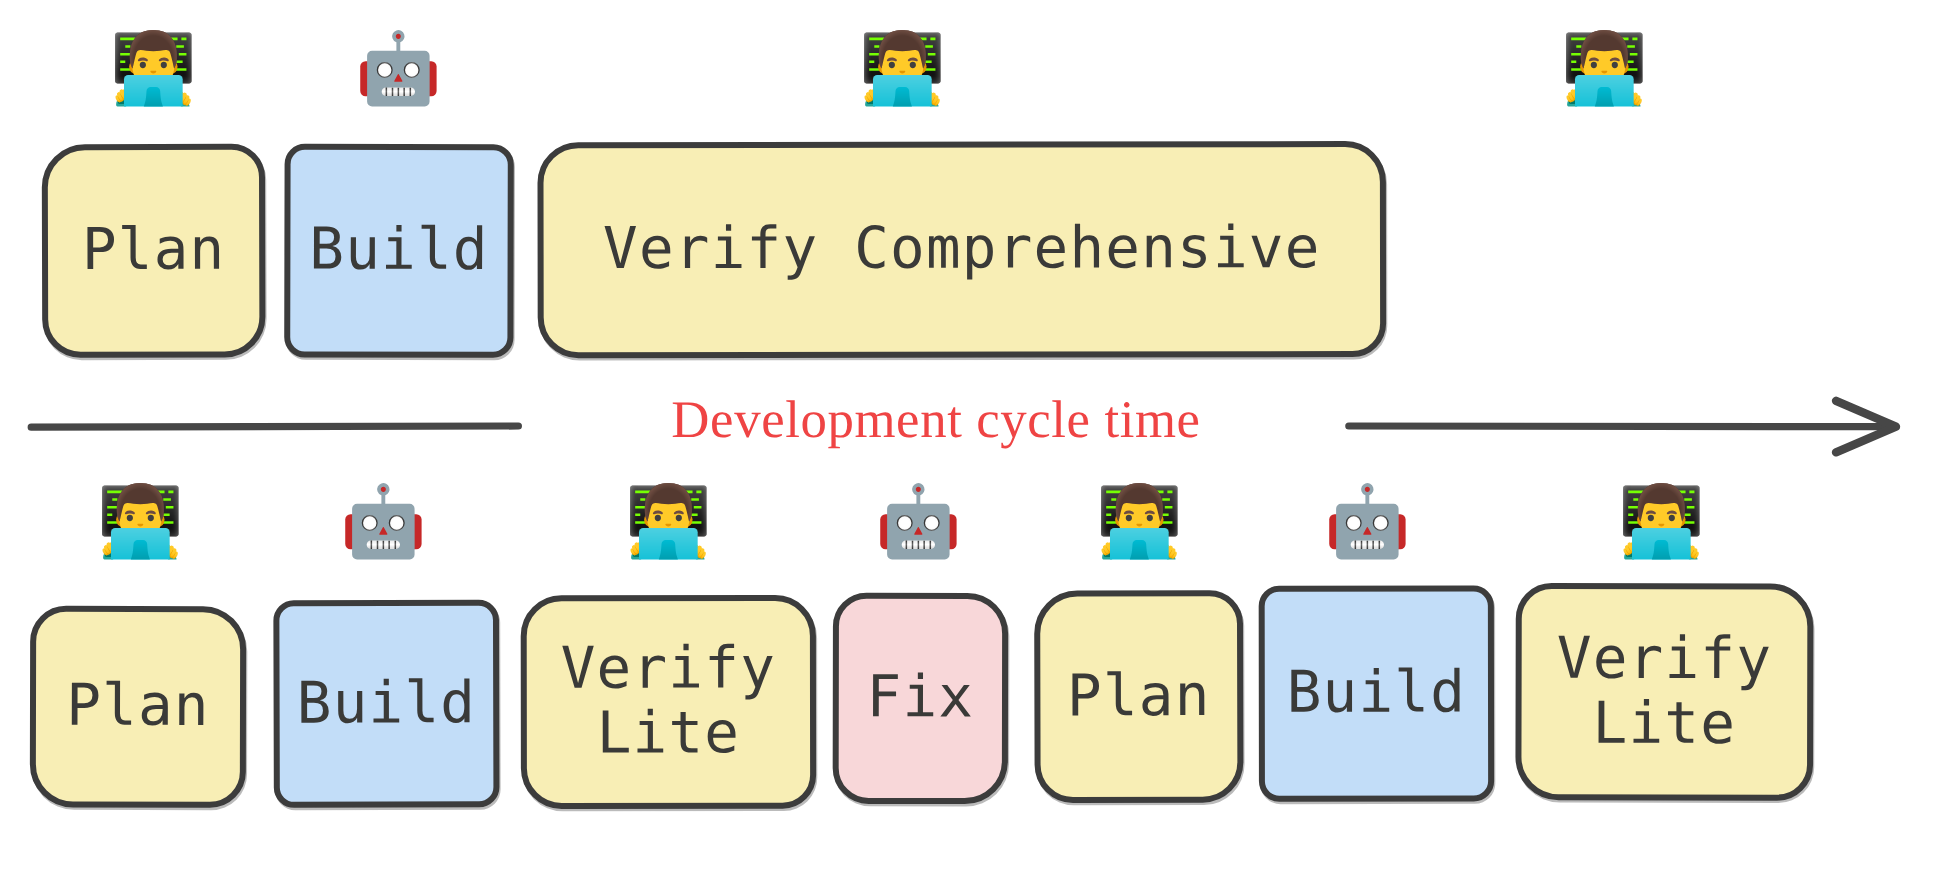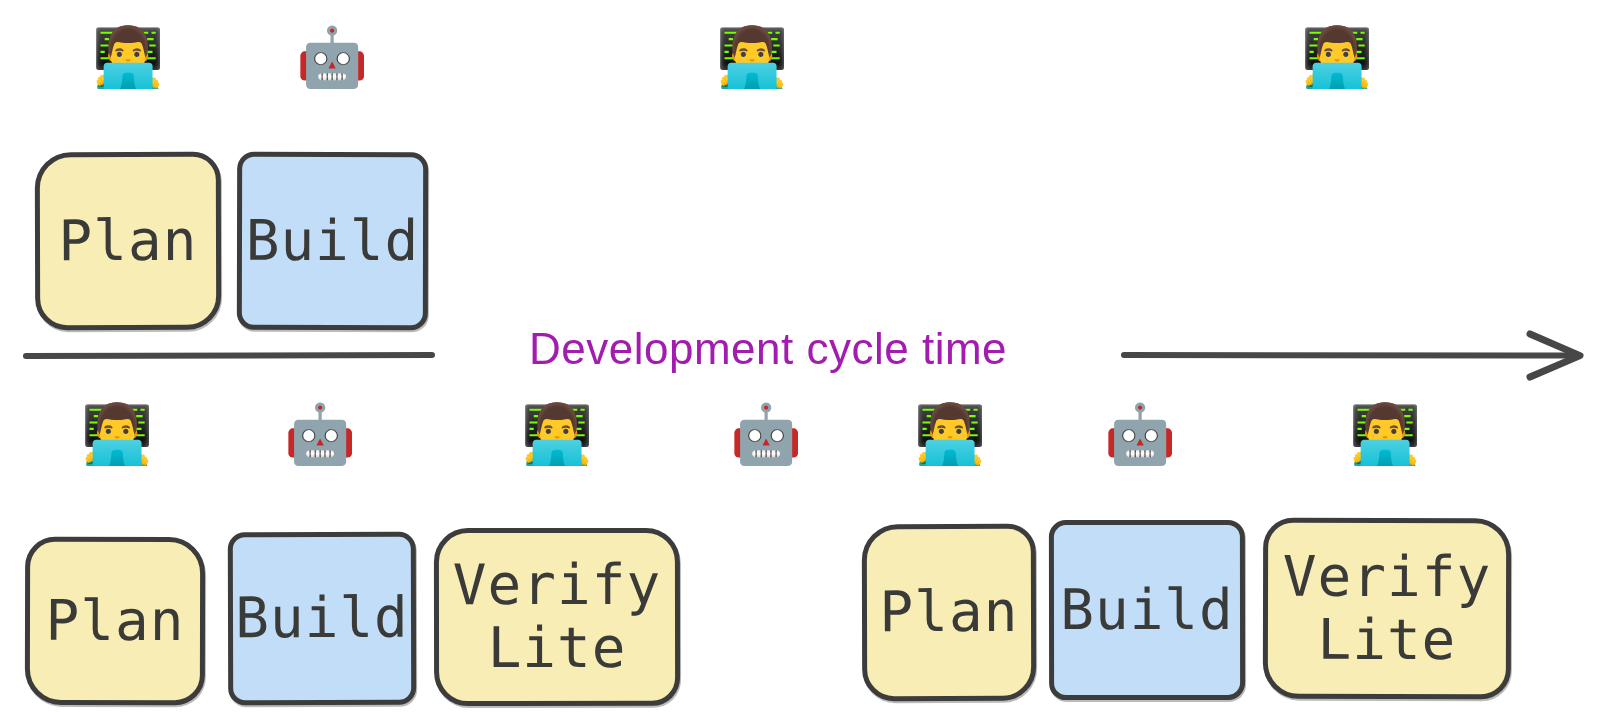--- a/index.html
+++ b/index.html
@@ -36,26 +36,25 @@
     position: absolute;
     box-sizing: border-box;
     border: 5px solid #3c3c3c;
     border-radius: 34px 30px 36px 32px;
     display: flex;
     align-items: center;
     justify-content: center;
     text-align: center;
     color: #3a3a38;
     font-family: "DejaVu Sans Mono", "Liberation Mono", monospace;
-    font-size: 56px;
+    font-size: 48px;
     letter-spacing: 1px;
     line-height: 1.12;
     white-space: pre-line;
     box-shadow: 1px 2px 0 rgba(60,60,60,0.35);
-    margin-top: 32px;
   }
   .stage.yellow { background: #f8eeb5; }
   .stage.blue   { background: #c2ddf8; border-radius: 17px; }
   .stage.pink   { background: #f8d7d9; }
 
   
   .j1 { border-radius: 36px 28px 34px 32px; transform: rotate(-0.15deg); }
   .j2 { border-radius: 30px 36px 30px 36px; transform: rotate(0.12deg); }
   .j3 { border-radius: 34px 34px 28px 34px; transform: rotate(-0.08deg); }
   .j4 { border-radius: 28px 34px 36px 30px; transform: rotate(0.1deg); }
@@ -63,61 +62,63 @@
   
   #timeline {
     position: absolute;
     left: 0;
     top: 318px;
     width: 1620px;
     height: 76px;
   }
   #timeline-label {
     position: absolute;
-    left: 428px;
+    left: 440px;
     top: 324px;
     width: 680px;
     text-align: center;
-    font-family: Liberation Sans, sans-serif;
+    font-family: Liberation Serif, serif;
     font-size: 44px;
-    color: #a21caf;
+    color: #ef4444;
     letter-spacing: 0.5px;
     white-space: nowrap;
   }
 </style>
 </head>
 <body>
 
 <div id="canvas">
 
   <div class="actor" style="left:128px; top:28px;">👨‍💻</div>
   <div class="actor" style="left:332px; top:28px;">🤖</div>
   <div class="actor" style="left:752px; top:28px;">👨‍💻</div>
   <div class="actor" style="left:1337px; top:28px;">👨‍💻</div>
 
   <div class="stage yellow j1" style="left:35px; top:120px; width:186px; height:178px;">Plan</div>
   <div class="stage blue j2" style="left:237px; top:120px; width:191px; height:178px;">Build</div>
+  <div class="stage yellow j3" style="left:448px; top:118px; width:707px; height:180px;">Verify Comprehensive</div>
 
   <svg id="timeline" viewBox="0 0 1620 76">
     <path d="M26,38 C200,36.6 330,37.4 432,37" stroke="#474747" stroke-width="6" fill="none" stroke-linecap="round"></path>
     <path d="M1124,37 C1280,38.2 1430,36.8 1576,37.6" stroke="#474747" stroke-width="6" fill="none" stroke-linecap="round"></path>
     <path d="M1530,16 L1580,37.6 L1530,59" stroke="#474747" stroke-width="7" fill="none" stroke-linecap="round" stroke-linejoin="round"></path>
   </svg>
   <div id="timeline-label">Development cycle time</div>
 
   <div class="actor" style="left:117px; top:405px;">👨‍💻</div>
   <div class="actor" style="left:320px; top:405px;">🤖</div>
   <div class="actor" style="left:557px; top:405px;">👨‍💻</div>
   <div class="actor" style="left:766px; top:405px;">🤖</div>
   <div class="actor" style="left:950px; top:405px;">👨‍💻</div>
   <div class="actor" style="left:1140px; top:405px;">🤖</div>
   <div class="actor" style="left:1385px; top:405px;">👨‍💻</div>
 
   <div class="stage yellow j2" style="left:25px; top:505px; width:180px; height:168px;">Plan</div>
   <div class="stage blue j1" style="left:228px; top:500px; width:188px; height:173px;">Build</div>
   <div class="stage yellow j3" style="left:434px; top:496px; width:246px; height:178px;">Verify
 Lite</div>
+  <div class="stage pink j4" style="left:694px; top:494px; width:146px; height:176px;">Fix</div>
   <div class="stage yellow j1" style="left:862px; top:492px; width:174px; height:177px;">Plan</div>
   <div class="stage blue j3" style="left:1049px; top:488px; width:196px; height:180px;">Build</div>
   <div class="stage yellow j2" style="left:1263px; top:486px; width:248px; height:181px;">Verify
 Lite</div>
 
 </div>
 
 </body></html>

